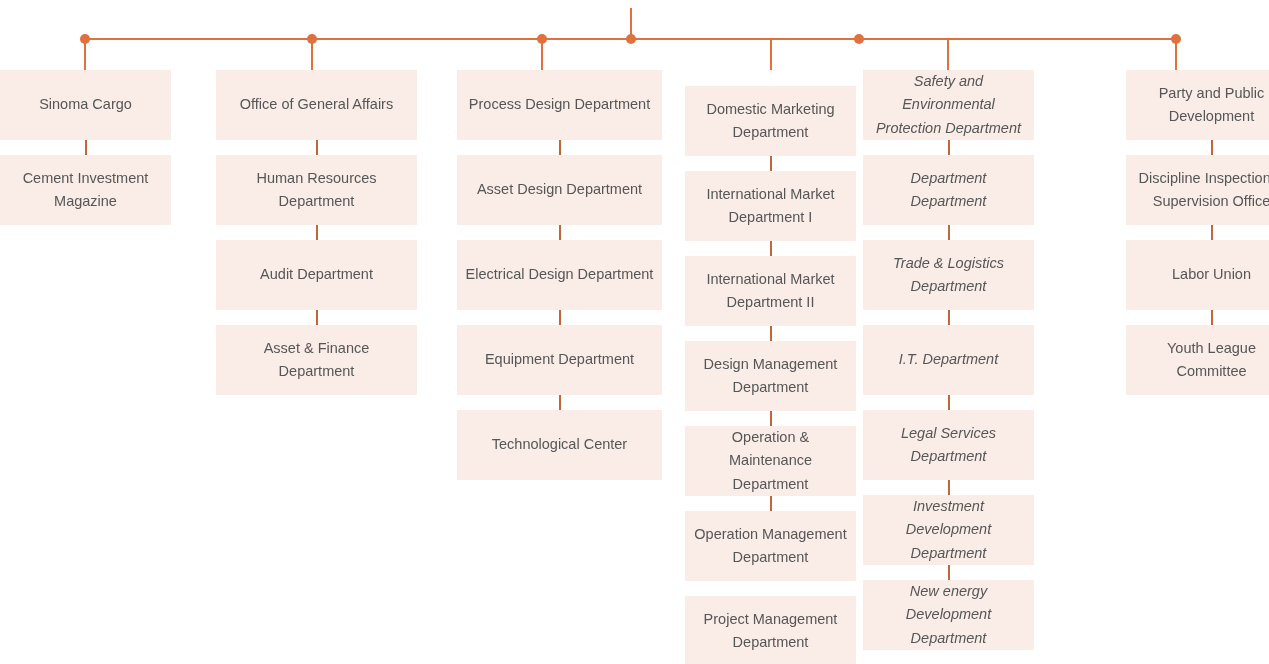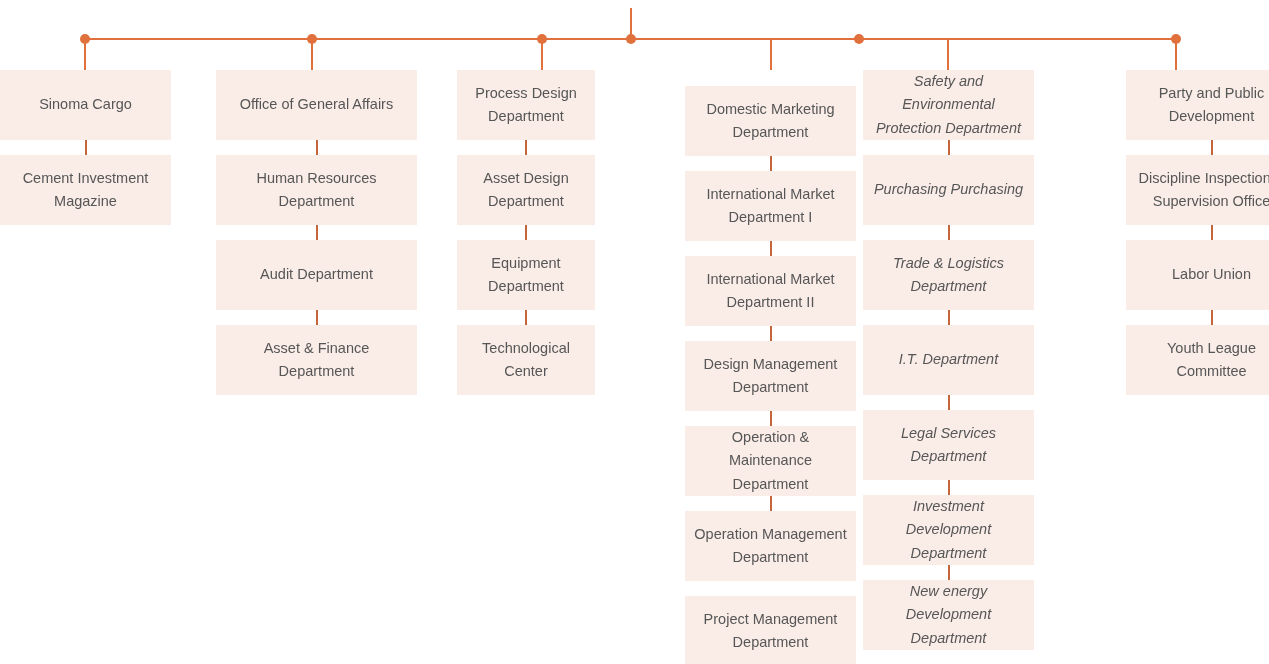--- a/index.html
+++ b/index.html
@@ -121,28 +121,31 @@
         <div class="node-box has-next">
           <span class="label">Human Resources Department</span>
         </div>
         <div class="node-box has-next">
           <span class="label">Audit Department</span>
         </div>
         <div class="node-box">
           <span class="label">Asset &amp; Finance Department</span>
         </div>
       </div>
-      <div class="col" style="left: 457px; width: 138px;">
+      <div class="col" style="left: 457px; width: 205px;">
         <div class="node-box has-next">
           <span class="label">Process Design Department</span>
         </div>
         <div class="node-box has-next">
           <span class="label">Asset Design Department</span>
         </div>
         <div class="node-box has-next">
+          <span class="label">Electrical Design Department</span>
+        </div>
+        <div class="node-box has-next">
           <span class="label">Equipment Department</span>
         </div>
         <div class="node-box">
           <span class="label">Technological Center</span>
         </div>
       </div>
       <div class="col" style="left: 685px; width: 171px; margin-top: 16px;">
         <div class="node-box has-next">
           <span class="label">Domestic Marketing Department</span>
         </div>
@@ -163,21 +166,21 @@
         </div>
         <div class="node-box has-next">
           <span class="label">Project Management Department</span>
         </div>
       </div>
       <div class="col" style="left: 863px; width: 171px; font-style: italic;">
         <div class="node-box has-next">
           <span class="label">Safety and Environmental Protection Department</span>
         </div>
         <div class="node-box has-next">
-          <span class="label">Purchasing Purchasing</span>
+          <span class="label">Department Department</span>
         </div>
         <div class="node-box has-next">
           <span class="label">Trade &amp; Logistics Department</span>
         </div>
         <div class="node-box has-next">
           <span class="label">I.T. Department</span>
         </div>
         <div class="node-box has-next">
           <span class="label">Legal Services Department</span>
         </div>

